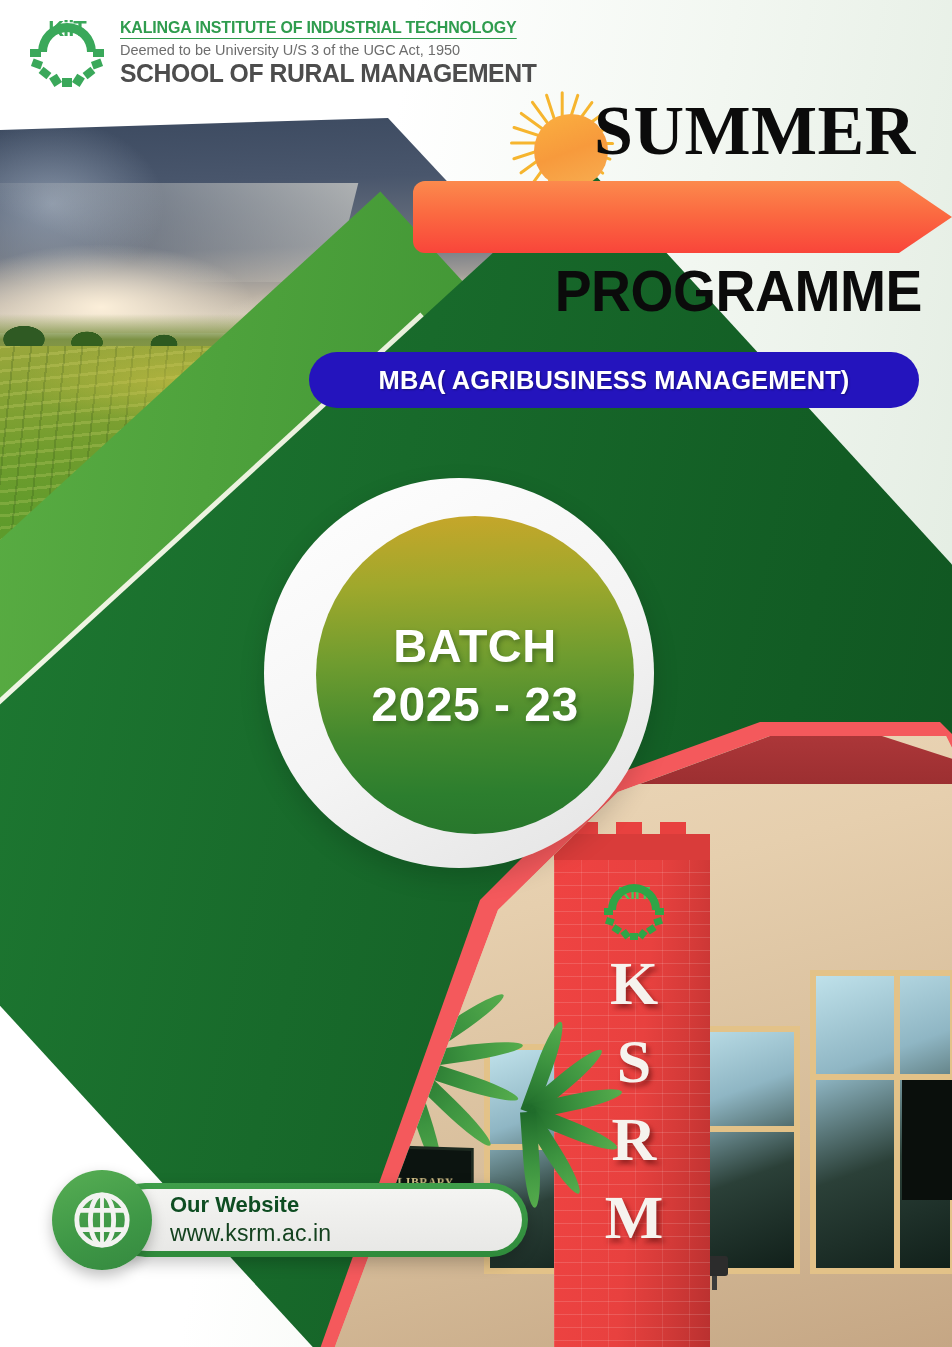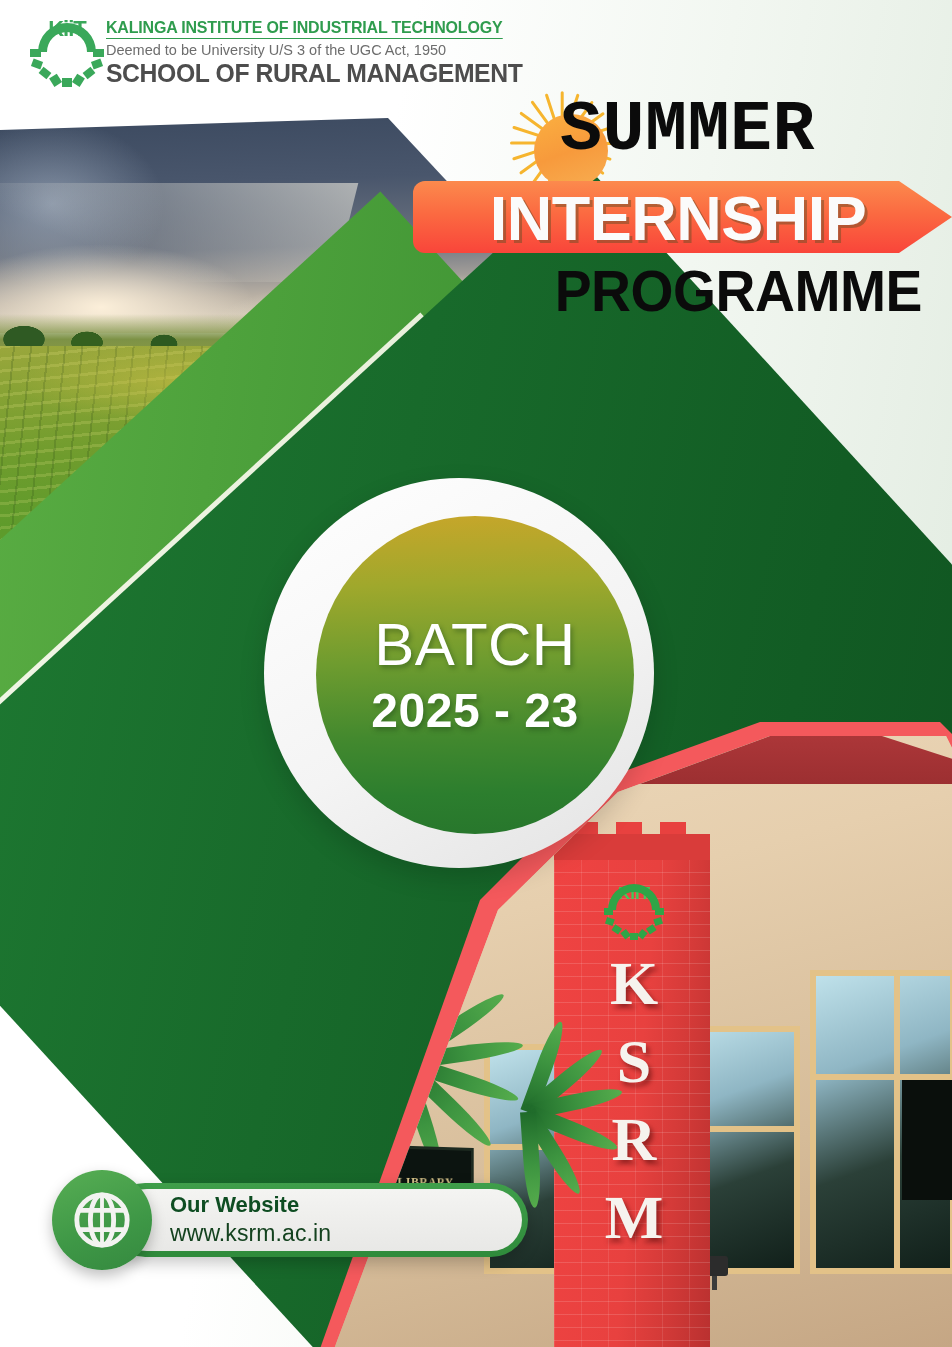--- a/index.html
+++ b/index.html
@@ -175,21 +175,21 @@
     transform-origin: left center;
   }
   .library-sign{
     position:absolute; left:92px; top:472px; width:132px; height:96px;
     background:#0c1410; border:3px solid #1d2a20; transform: perspective(300px) rotateY(12deg);
   }
 
   
   .header{
     position:absolute; left:26px; top:14px;
-    display:flex; align-items:flex-end; 
+    display:flex; align-items:flex-end; gap:14px;
   }
   .kiit-mark{ position:relative; width:80px; height:74px; }
   .kiit-text-block{ padding-top:4px; }
   .kiit-line1{
     font-size:16.5px; font-weight:bold; color:#2f9c4e; letter-spacing:-0.2px;
     font-family:"Liberation Sans", sans-serif; white-space:nowrap;
     border-bottom:1.5px solid #2f9c4e; padding-bottom:1px; display:inline-block;
     transform: scaleX(0.97); transform-origin:left;
   }
   .kiit-line2{
@@ -208,23 +208,23 @@
   }
   .sun-core{
     position:absolute; left:18px; top:18px; width:74px; height:74px; border-radius:50%;
     background: linear-gradient(160deg,#fbb040 0%, #f79a3c 50%, #f8ae52 100%);
   }
   .sun-ray{
     position:absolute; left:46px; top:46px; width:52px; height:2.6px;
     background:#f6b52e; transform-origin: 0 50%; border-radius:2px;
   }
   .summer{
-    position:absolute; left:560px; top:96px;
+    position:absolute; left:594px; top:96px;
     font-size:70px; font-weight:bold; letter-spacing:0.5px; color:#0b0b0b;
-    font-family:Liberation Mono, monospace; line-height:1;
+    font-family:Liberation Serif, serif; line-height:1;
   }
 
   
   .ribbon{
     position:absolute; left:413px; top:181px; width:539px; height:72px;
     background: linear-gradient(180deg,#fc8a4d 0%, #fb6a41 45%, #f9453a 100%);
     border-top-left-radius:12px; border-bottom-left-radius:12px;
     clip-path: polygon(0 0, 486px 0, 539px 36px, 486px 72px, 0 72px);
   }
   .ribbon-text{
@@ -262,21 +262,21 @@
     background: linear-gradient(150deg,#ffffff 0%, #f4f4f4 55%, #e2e2e2 100%);
     box-shadow: 0 10px 26px rgba(0,0,0,.16);
   }
   .batch-circle{
     position:absolute; left:316px; top:516px; width:318px; height:318px;
     border-radius:50%;
     background: linear-gradient(178deg,#c8a62a 0%, #9fa82c 22%, #6f9c2f 45%, #43892e 68%, #2c7e2e 86%, #27762c 100%);
     display:flex; flex-direction:column; align-items:center; justify-content:center;
   }
   .batch-word{
-    color:#ffffff; font-size:60px; font-weight:normal; line-height:1;
+    color:#ffffff; font-size:47px; font-weight:bold; line-height:1;
     font-family:"Liberation Sans", sans-serif; letter-spacing:0.5px;
     text-shadow: 2px 3px 5px rgba(20,60,20,.40);
   }
   .batch-years{
     color:#ffffff; font-size:48px; font-weight:bold; line-height:1; margin-top:12px;
     font-family:"Liberation Sans", sans-serif; letter-spacing:0.5px;
     text-shadow: 2px 3px 5px rgba(20,60,20,.40);
   }
 
   
@@ -443,24 +443,26 @@
     <div class="sun-ray" style="transform: rotate(270deg);"></div>
     <div class="sun-ray" style="transform: rotate(288deg);"></div>
     <div class="sun-ray" style="transform: rotate(306deg);"></div>
     <div class="sun-ray" style="transform: rotate(324deg);"></div>
     <div class="sun-ray" style="transform: rotate(342deg);"></div>
     <div class="sun-core"></div>
   </div>
   <div class="summer">SUMMER</div>
 
   <div class="ribbon"></div>
-  <div class="ribbon-text">INTERNSHIP</div>
 
   <div class="programme">PROGRAMME</div>
 
+  <div class="mba-pill">
+    <span class="mba-text">MBA( AGRIBUSINESS MANAGEMENT)</span>
+  </div>
 
   <div class="batch-ring"></div>
   <div class="batch-circle">
     <div class="batch-word">BATCH</div>
     <div class="batch-years">2025 - 23</div>
   </div>
 
   <div class="web-pill-outer"></div>
   <div class="web-pill-inner"></div>
   <div class="web-icon-circle">

